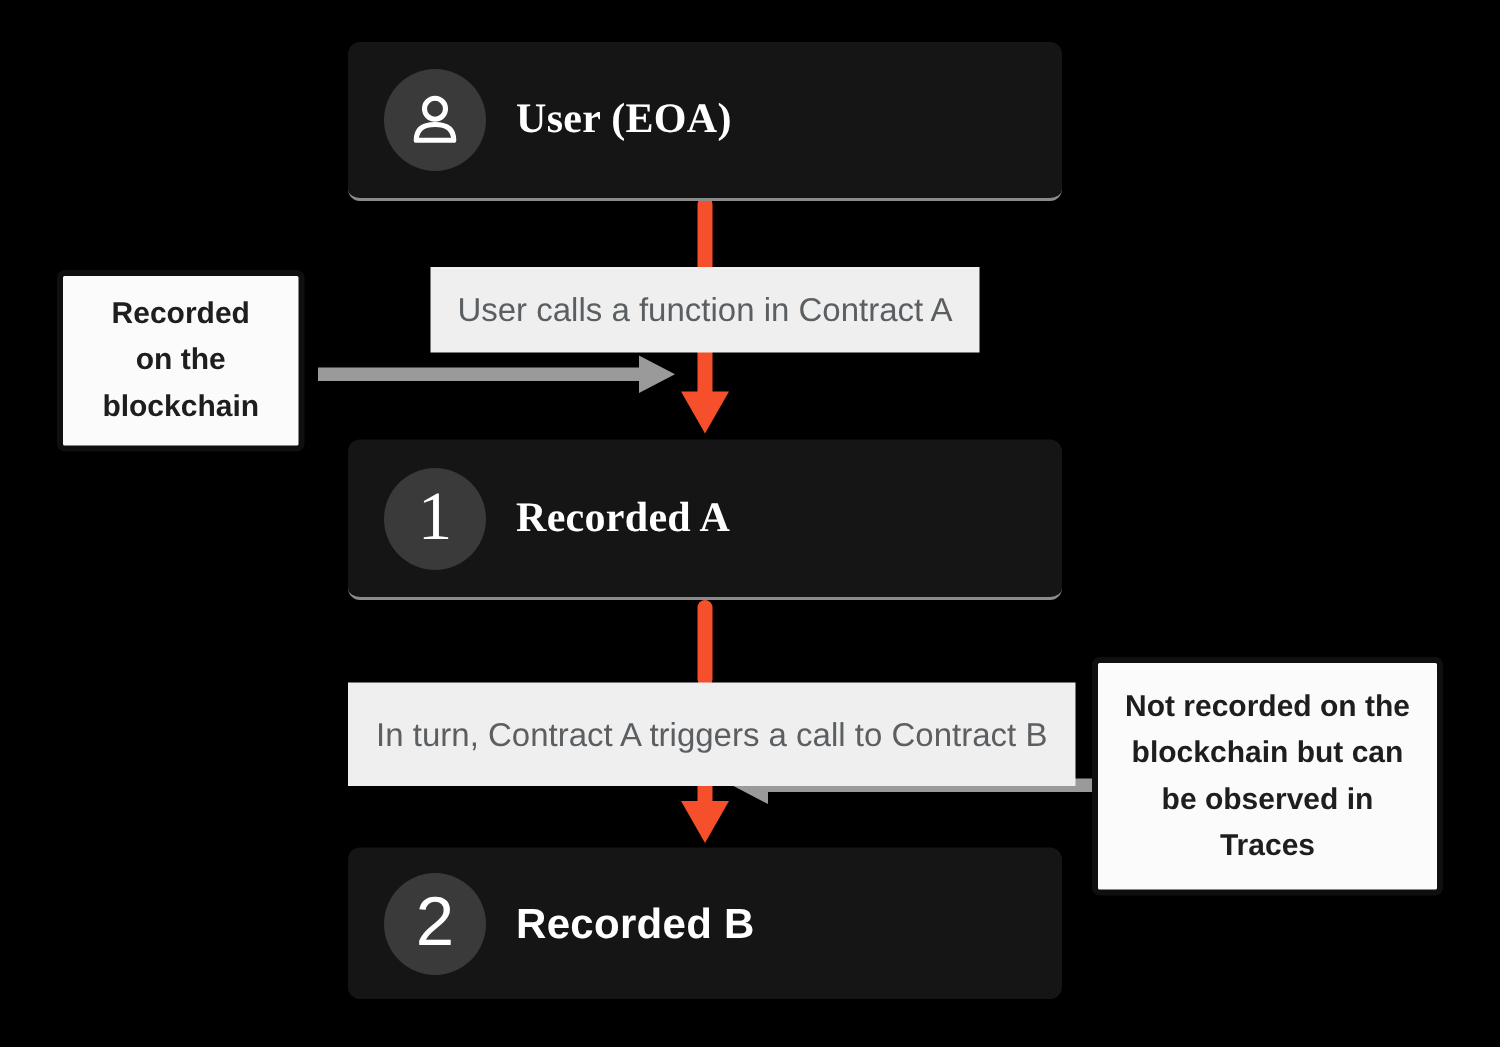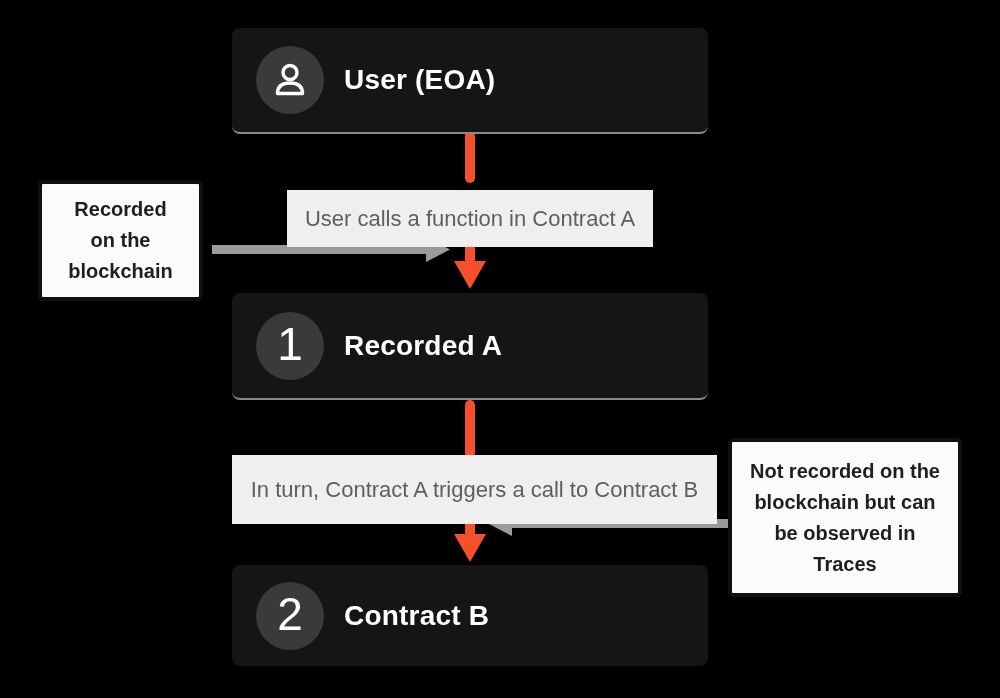--- a/index.html
+++ b/index.html
@@ -29,21 +29,21 @@
     width: 476px;
     background: var(--node-bg, #151515);
     border-radius: 8px;
     display: flex;
     align-items: center;
     padding-left: 24px;
     gap: 20px;
     box-sizing: border-box;
     z-index: 2;
   }
-  .node.edge-line { border-bottom: 2px solid #8b8b8b; }
+  .node.edge-line { border-bottom: 2px solid #8b8b8b; font-family: Liberation Serif, serif; }
   .node-user { top: 28px; height: 106px; }
   .node-contract-a { top: 293px; height: 107px; }
   .node-contract-b { top: 565px; height: 101px; }
   .node-circle {
     width: 68px;
     height: 68px;
     border-radius: 50%;
     background: var(--node-circle, #3A3A3A);
     display: flex;
     align-items: center;
@@ -68,21 +68,21 @@
     position: absolute;
     background: var(--edge-label-bg, #EFEFEF);
     color: var(--edge-label-text, #5B5F62);
     display: flex;
     align-items: center;
     justify-content: center;
     font-size: 22px;
     z-index: 2;
     box-sizing: border-box;
   }
-  .edge-label-1 { left: 287px; top: 190px; width: 366px; height: 57px; }
+  .edge-label-1 { left: 287px; top: 178px; width: 366px; height: 57px; }
   .edge-label-2 { left: 232px; top: 455px; width: 485px; height: 69px; }
 
   .note {
     position: absolute;
     background: var(--note-bg, #FBFBFB);
     border: 4px solid var(--note-border, #0F0F0F);
     border-radius: 5px;
     color: var(--note-text, #1E1E1E);
     display: flex;
     align-items: center;
@@ -146,21 +146,21 @@
     </div>
     <div class="node-title">Recorded A</div>
   </div>
 
   <div class="edge-label edge-label-2">In turn, Contract A triggers a call to Contract B</div>
 
   <div class="node node-contract-b">
     <div class="node-circle">
       <span class="badge-num">2</span>
     </div>
-    <div class="node-title">Contract B</div>
+    <div class="node-title">Recorded B</div>
   </div>
 
   <div class="note note-right">Not recorded on the
 blockchain but can
 be observed in
 Traces</div>
 
   <div class="note note-left">Recorded
 on the
 blockchain</div>

